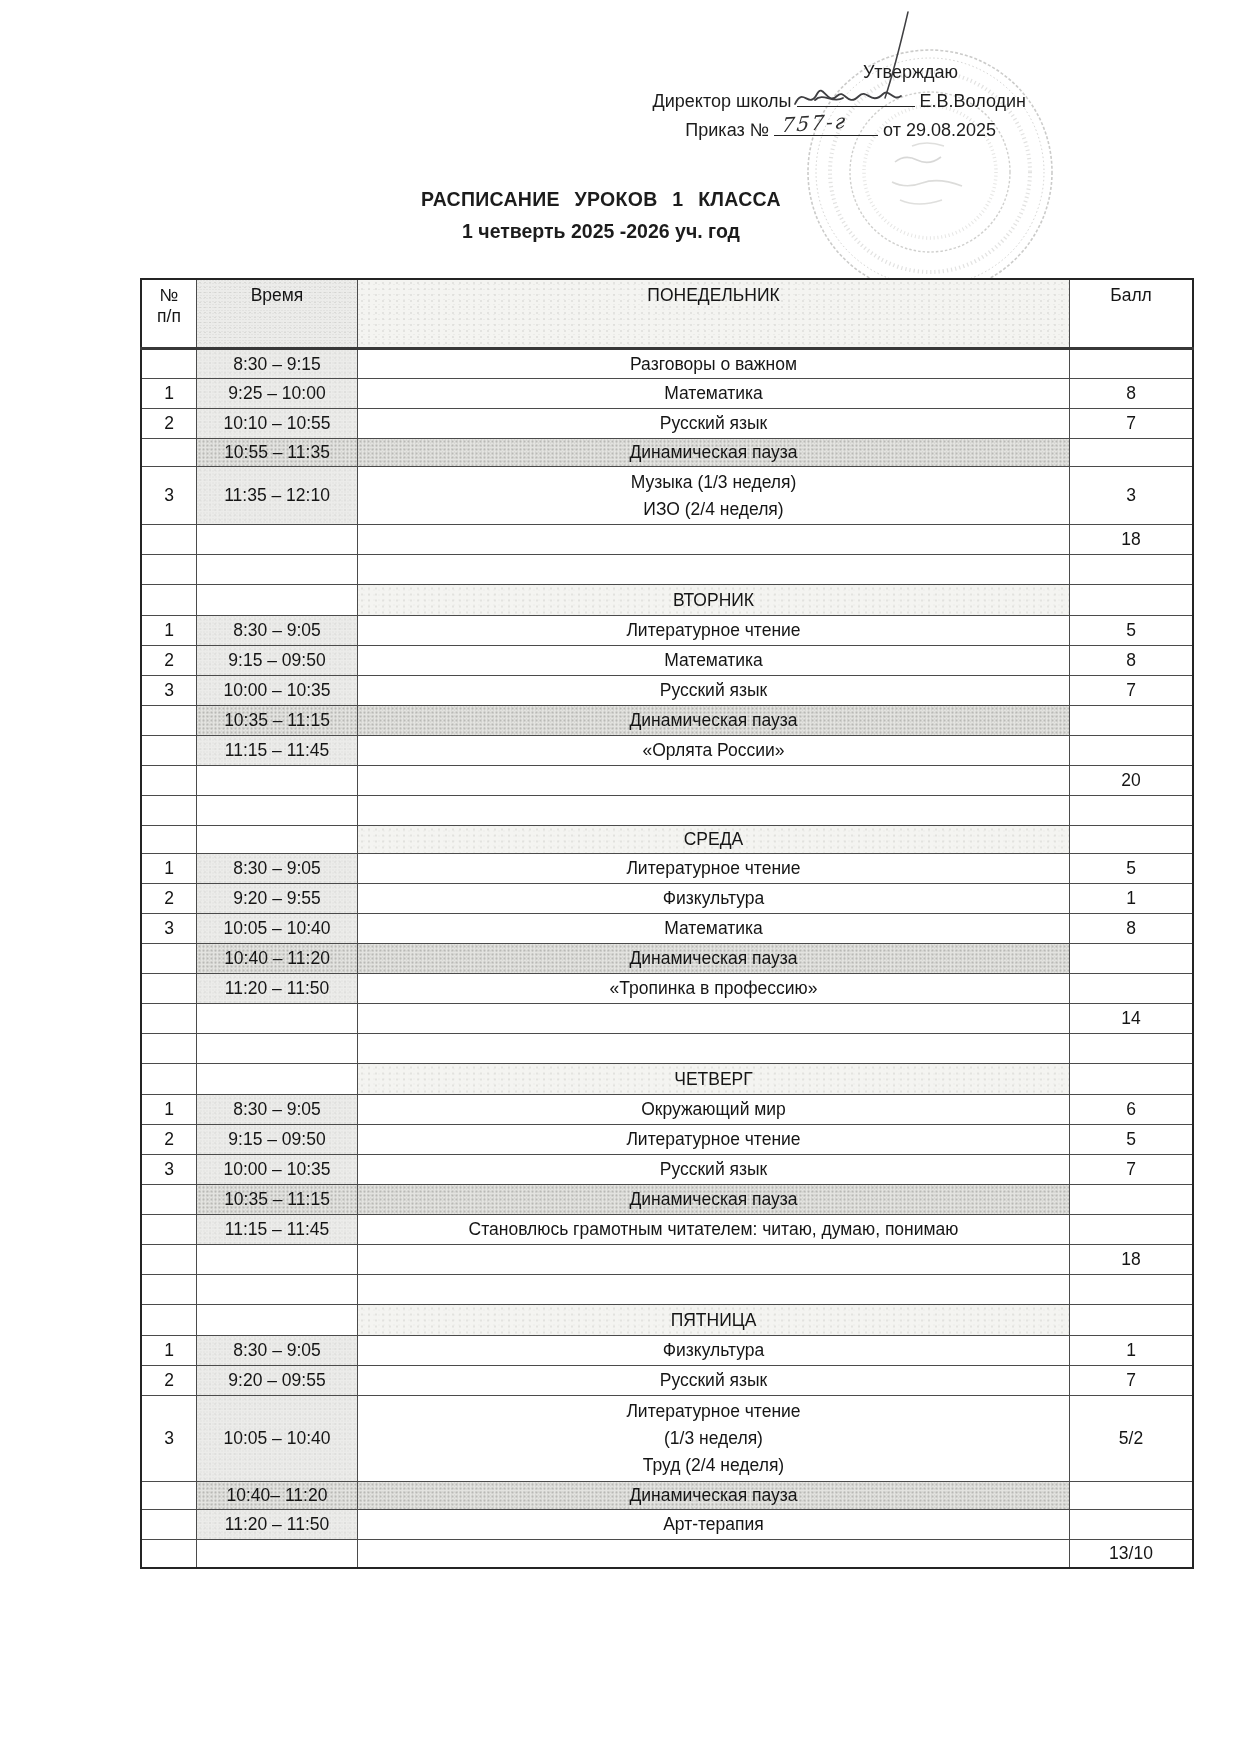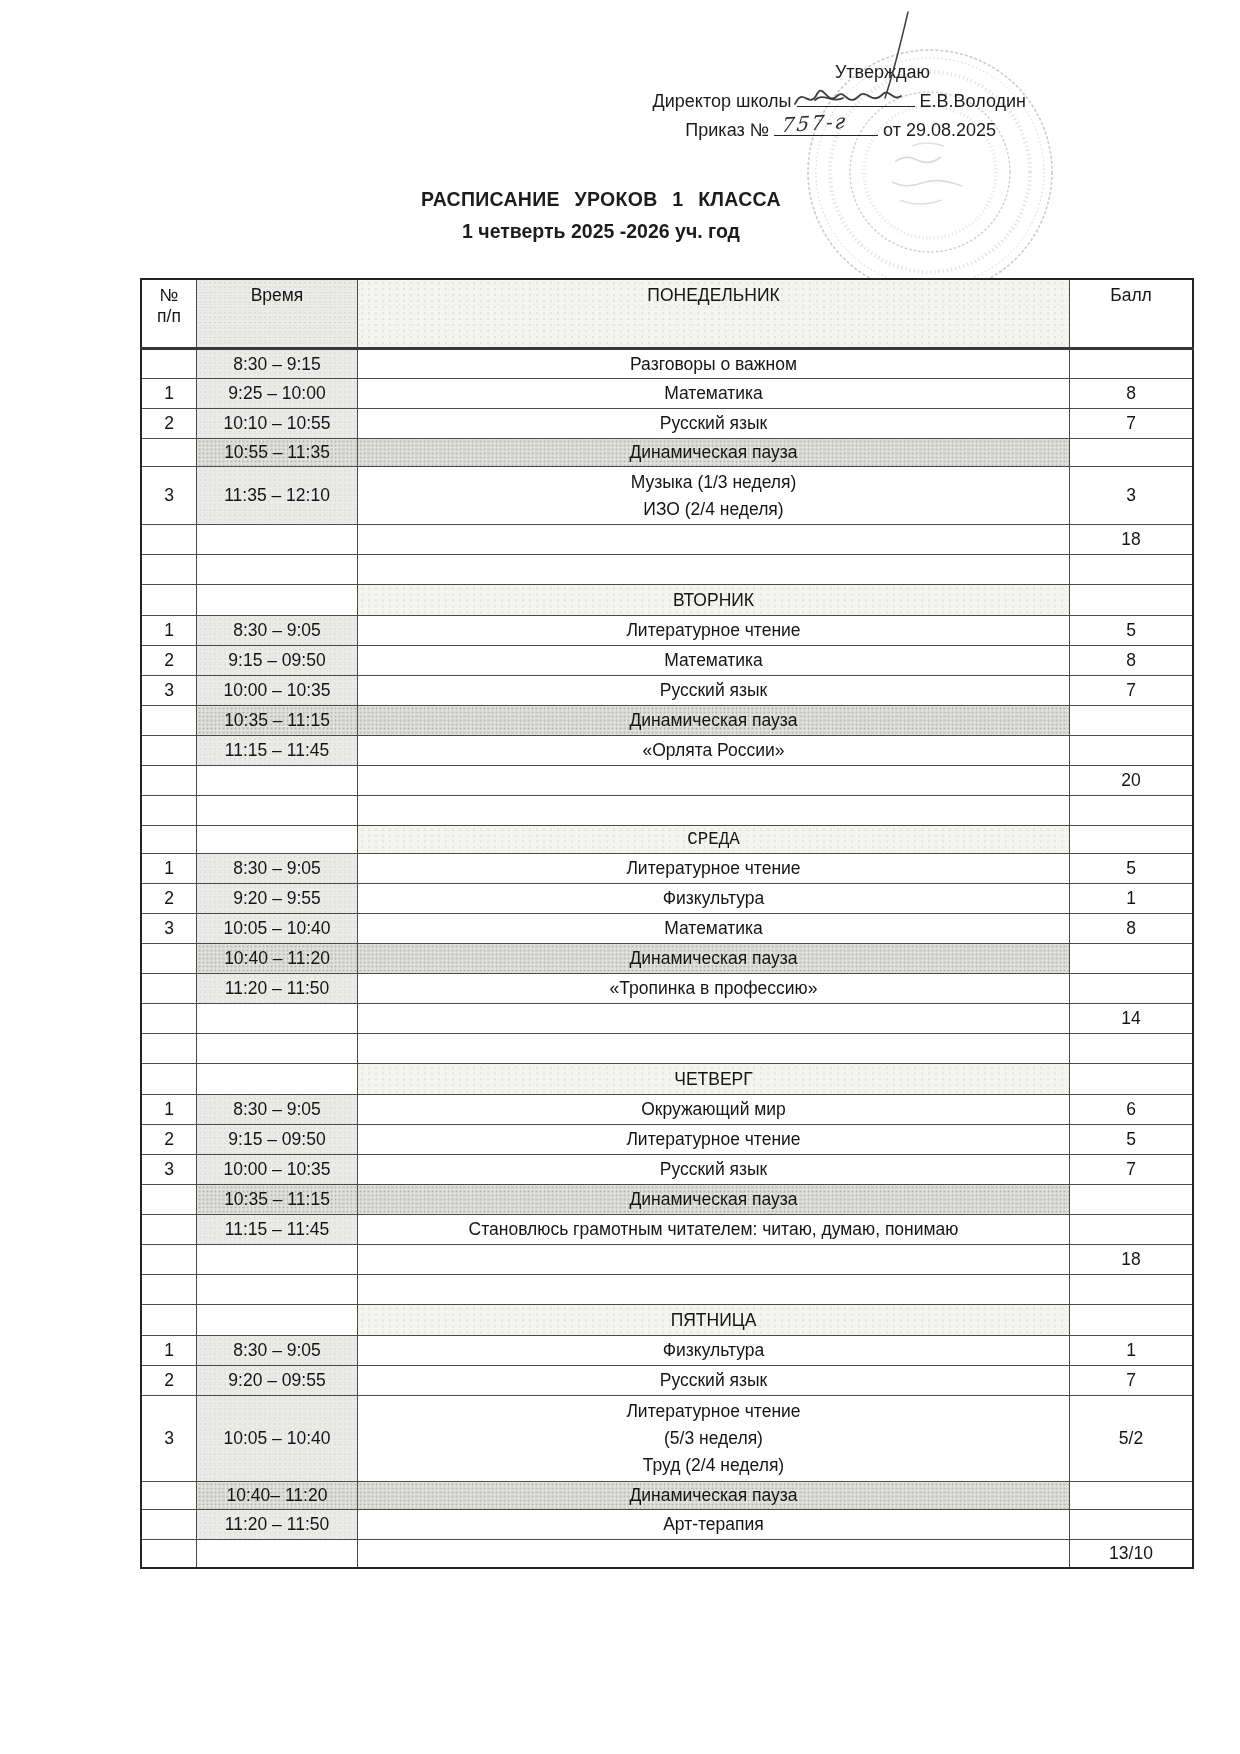--- a/index.html
+++ b/index.html
@@ -10,21 +10,21 @@
     color:#1c1c1c;
     position:relative;
     overflow:hidden;
   }
   
   .approval{
     position:absolute; top:58px; right:214px;
     text-align:right; font-size:18px; line-height:28px;
     z-index:2; white-space:nowrap;
   }
-  .approval .l1{display:block; margin-right:96px;}
+  .approval .l1{display:block; margin-right:68px;}
   .approval .l3{display:block; margin-right:30px;}
   .uline{
     display:inline-block; position:relative;
     border-bottom:1.6px solid #222;
     height:20px; vertical-align:baseline;
   }
   .uline.sig{width:118px;}
   .uline.order{width:104px;}
   .sig-svg{position:absolute; left:-8px; bottom:-12px; overflow:visible; z-index:3;}
   .handwrite{
@@ -304,21 +304,21 @@
           <td class="c-score">
             <span class="subj-line">20</span>
           </td>
         </tr>
         <tr style="height: 30px;">
           <td class="c-num"></td>
           <td class="c-time"></td>
           <td class="c-subj"></td>
           <td class="c-score"></td>
         </tr>
-        <tr style="height: 17px; font-family: Liberation Mono, monospace;">
+        <tr style="height: 17px;">
           <td class="c-num"></td>
           <td class="c-time"></td>
           <td class="c-subj shade-day">
             <span class="subj-line">СРЕДА</span>
           </td>
           <td class="c-score"></td>
         </tr>
         <tr style="height: 30px;">
           <td class="c-num">
             <span class="subj-line">1</span>
@@ -517,21 +517,21 @@
         </tr>
         <tr style="height: 86px;">
           <td class="c-num">
             <span class="subj-line">3</span>
           </td>
           <td class="c-time shade-time">
             <span class="subj-line">10:05 – 10:40</span>
           </td>
           <td class="c-subj">
             <span class="subj-line">Литературное чтение</span>
-            <span class="subj-line">(5/3 неделя)</span>
+            <span class="subj-line">(1/3 неделя)</span>
             <span class="subj-line">Труд (2/4 неделя)</span>
           </td>
           <td class="c-score">
             <span class="subj-line">5/2</span>
           </td>
         </tr>
         <tr style="height: 18px; border-radius: 7px;">
           <td class="c-num"></td>
           <td class="c-time shade-pause">
             <span class="subj-line">10:40– 11:20</span>

